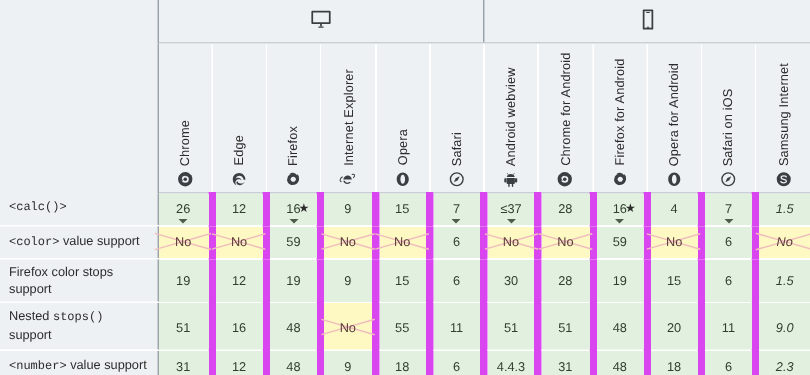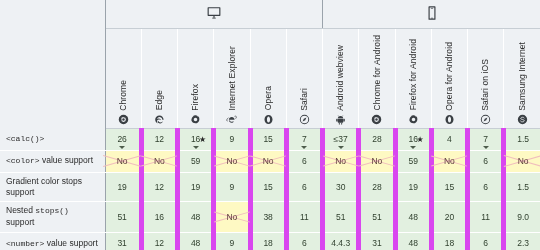--- a/index.html
+++ b/index.html
@@ -98,21 +98,21 @@
     text-align: center;
     vertical-align: middle;
     font-size: 8.5px;
     border-right: 5px solid #d946ef;
     border-bottom: 1px solid #ffffff;
     position: relative;
     padding: 0;
     height: 22px;
   }
   td.v.groupstart { border-left: 1px solid #9aa3ab; }
-  td.v.last { border-right: none; }
+  td.v.last { border-right: none; font-style: italic; }
   td.v.yes { background: #e2f0e0; color: #30402e; }
   td.v.no  { background: #fef9c3; color: #5a3b3b; }
 
   .cellinner { position: relative; display: block; width: 100%; height: 100%;
                display: flex; align-items: center; justify-content: center; }
   .val { position: relative; z-index: 2; }
   .star { position: absolute; right: 5px; top: 50%; transform: translateY(-50%);
           font-size: 8px; z-index: 2; color: #2b2b2b; }
   
   .caret {
@@ -446,21 +446,21 @@
             <span class="cellinner">
               <span class="xmark">
                 <i class="a"></i>
                 <i class="b"></i>
               </span>
               <span class="val">No</span>
             </span>
           </td>
         </tr>
         <tr class="datarow">
-          <td class="feat">Gradient color stops support</td>
+          <td class="feat">Firefox color stops support</td>
           <td class="v yes groupstart">
             <span class="cellinner">
               <span class="val">19</span>
             </span>
           </td>
           <td class="v yes">
             <span class="cellinner">
               <span class="val">12</span>
             </span>
           </td>
@@ -536,21 +536,21 @@
             <span class="cellinner">
               <span class="xmark">
                 <i class="a"></i>
                 <i class="b"></i>
               </span>
               <span class="val">No</span>
             </span>
           </td>
           <td class="v yes">
             <span class="cellinner">
-              <span class="val">38</span>
+              <span class="val">55</span>
             </span>
           </td>
           <td class="v yes">
             <span class="cellinner">
               <span class="val">11</span>
             </span>
           </td>
           <td class="v yes groupstart">
             <span class="cellinner">
               <span class="val">51</span>

